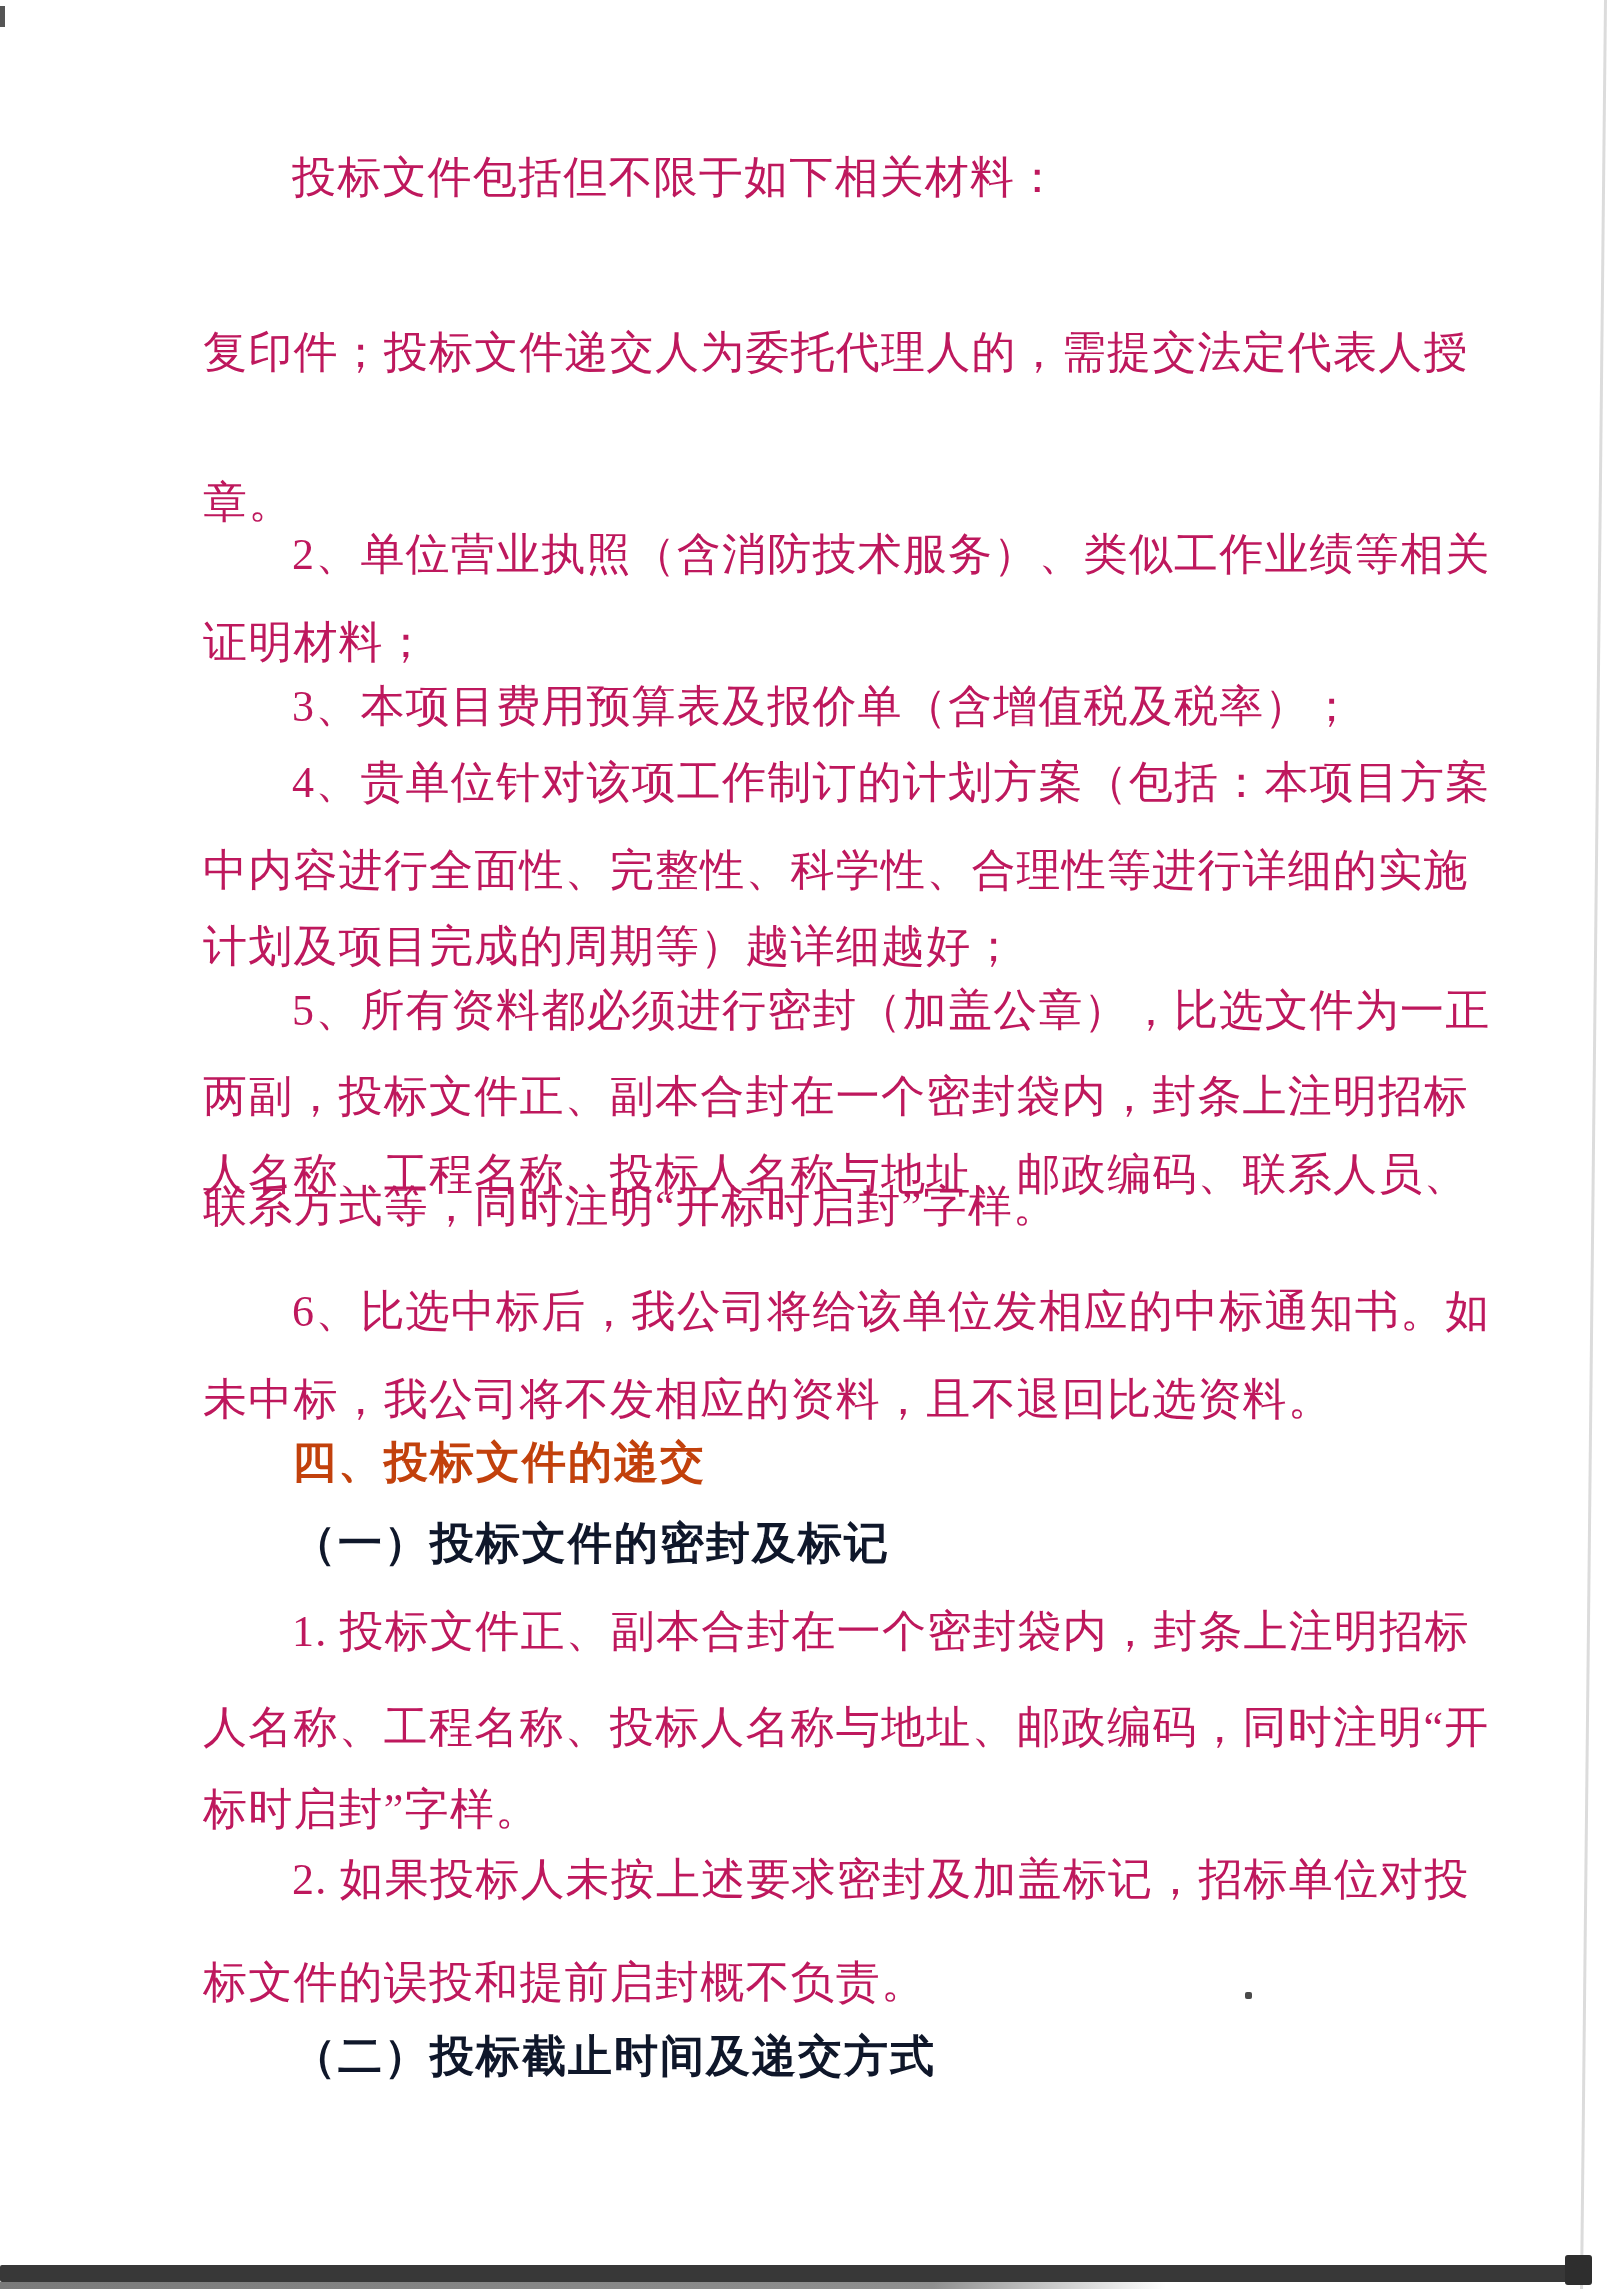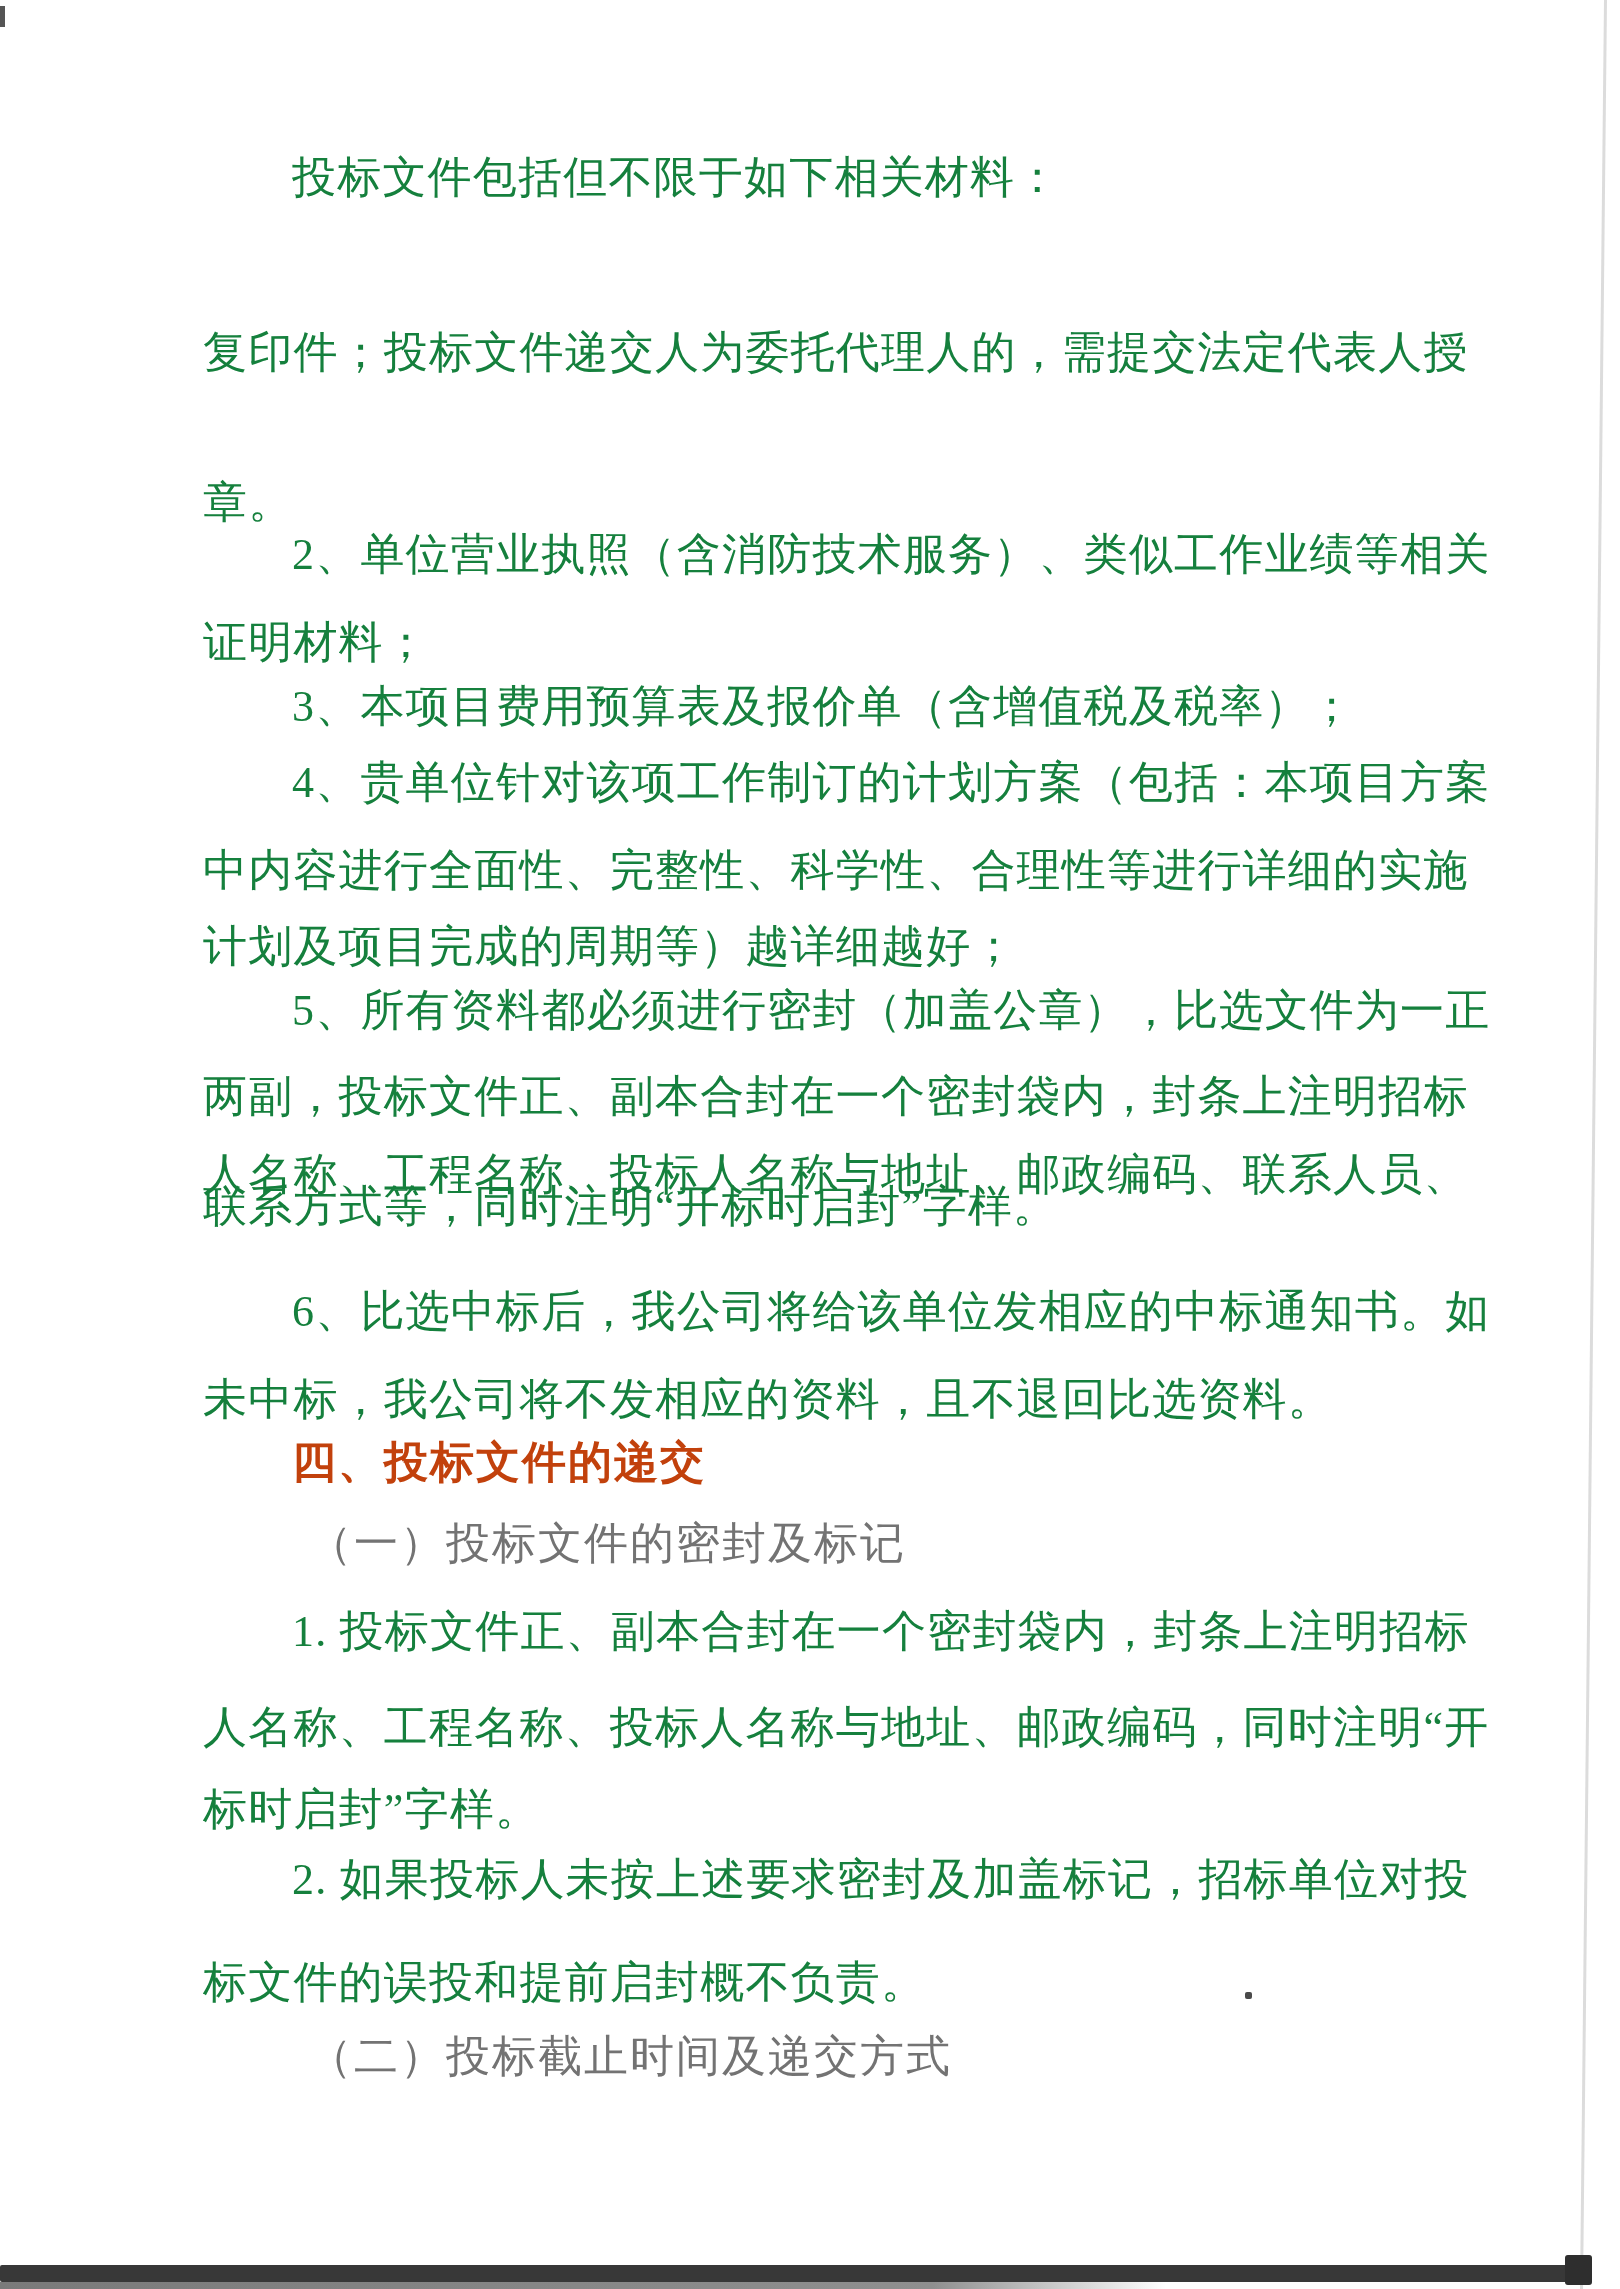--- a/index.html
+++ b/index.html
@@ -11,35 +11,34 @@
     overflow:hidden;
     font-family:"Liberation Serif","DejaVu Serif",serif;
   }
   .text-layer{position:absolute;inset:0;}
   .line{
     position:absolute;
     white-space:nowrap;
     font-size:44px;
     line-height:49px;
     letter-spacing:1.2px;
-    color:#15803d;
+    color:#be185d;
   }
   .indent{left:292px;}
   .flush{left:203px;margin-top:14px;}
   .heading-hei{
     font-family:Liberation Sans, sans-serif;
     font-weight:700;
     color:#c2410c;
     letter-spacing:2px;
   }
   .subheading{
-    font-weight:400;
-    color:#737373;
+    font-weight:700;
+    color:#0f172a;
     letter-spacing:2px;
-    margin-left:16px;
   }
   
   .scan-edge-line{
     position:absolute;
     left:1604px; top:0;
     width:2.9px; height:2290px;
     transform-origin:top center;
     transform:rotate(0.6deg);
   }
   .scan-bottom-band{

